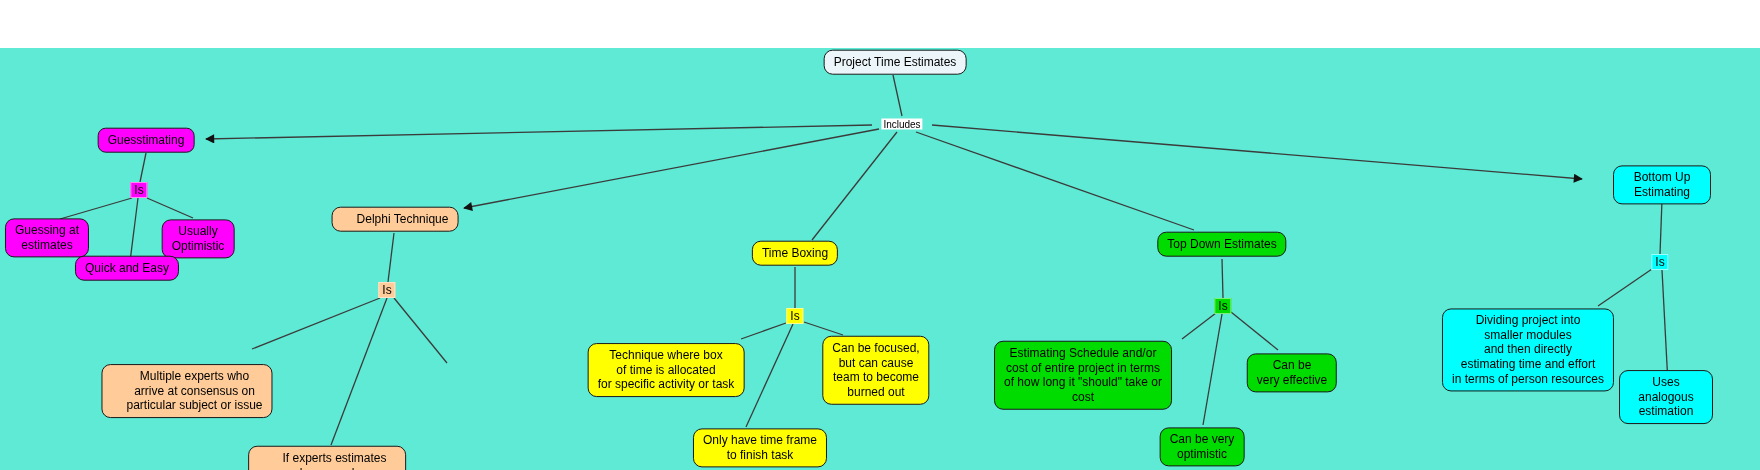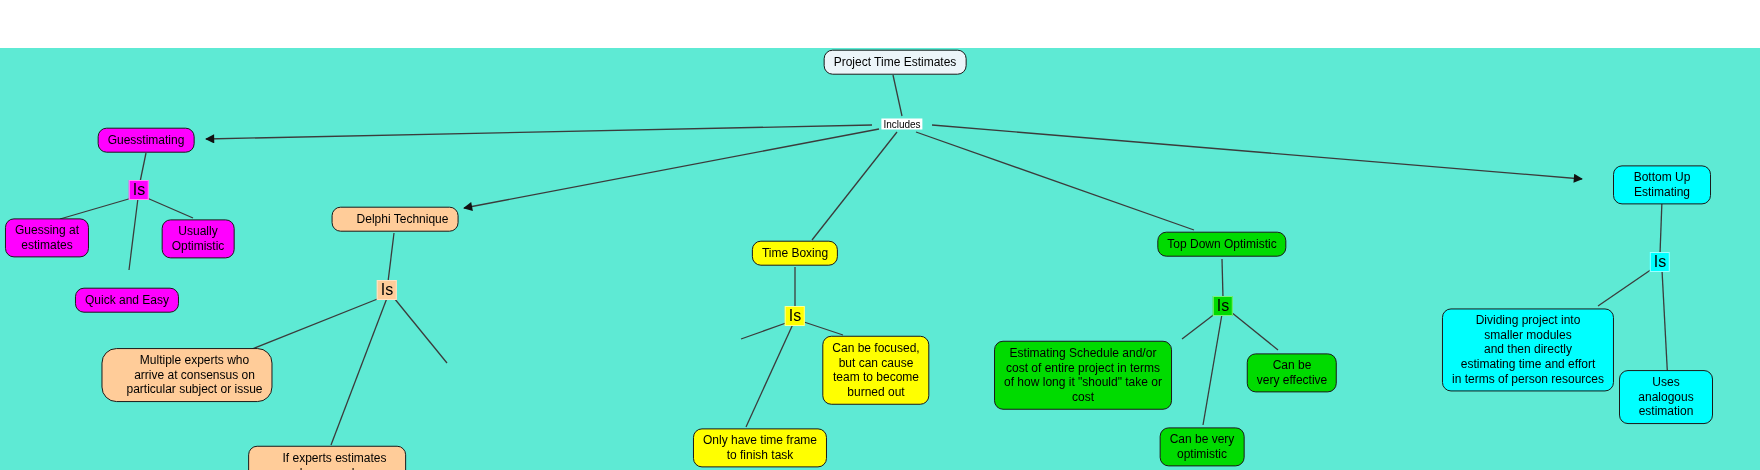--- a/index.html
+++ b/index.html
@@ -31,21 +31,21 @@
     transform: translate(-50%, -50%);
     font-size: 10px;
     color: #000;
     background: #fff;
     padding: 0 2px;
     z-index: 3;
   }
   .is-label {
     position: absolute;
     transform: translate(-50%, -50%);
-    font-size: 16px;
+    font-size: 12px;
     color: #000;
     padding: 0 3px;
     z-index: 3;
   }
   .c-root    { background:#ECF5F9; }
   .c-magenta { background:#FF00FF; }
   .c-tan     { background:#FFCC99;padding-left:24px; }
   .c-yellow  { background:#FFFF00; }
   .c-green   { background:#00DB00; }
   .c-cyan    { background:#00FFFF; }
@@ -97,48 +97,51 @@
       <line x1="1662" y1="152" x2="1660" y2="206"></line>
       <line x1="1652" y1="221" x2="1598" y2="258"></line>
       <line x1="1662" y1="222" x2="1668" y2="336"></line>
     </g>
   </svg>
 
   <div class="node c-root" style="left:895px; top:14px;">Project Time Estimates</div>
 
   <span class="link-label" style="left:902px; top:76px;">Includes</span>
 
-  <div class="node c-magenta" style="left:146px; top:92px;">Guesstimating</div>
+  <div class="node c-magenta" style="left:146px; top:92px;border-radius:8px;">Guesstimating</div>
   <span class="is-label is-magenta" style="left:139px; top:142px;">Is</span>
   <div class="node c-magenta" style="left:47px; top:190px;">Guessing at
 estimates</div>
   <div class="node c-magenta" style="left:198px; top:191px;">Usually
 Optimistic</div>
-  <div class="node c-magenta" style="left:127px; top:252px;">Quick and Easy</div>
+  <div class="node c-magenta" style="left:127px; top:220px;">Quick and Easy</div>
 
   <div class="node c-tan" style="left:395px; top:171px;">Delphi Technique</div>
   <span class="is-label is-tan" style="left:387px; top:242px;">Is</span>
-  <div class="node c-tan" style="left:187px; top:327px;border-radius:15px;">Multiple experts who
+  <div class="node c-tan" style="left:187px; top:343px;">Multiple experts who
 arrive at consensus on
 particular subject or issue</div>
   <div class="node c-tan" style="left:327px; top:432px;">If experts estimates
 are close, numbers are
 averaged and used as
 estimate</div>
 
   <div class="node c-yellow" style="left:795px; top:205px;">Time Boxing</div>
   <span class="is-label is-yellow" style="left:795px; top:268px;">Is</span>
+  <div class="node c-yellow" style="left:666px; top:322px;">Technique where box
+of time is allocated
+for specific activity or task</div>
   <div class="node c-yellow" style="left:876px; top:322px;">Can be focused,
 but can cause
 team to become
 burned out</div>
   <div class="node c-yellow" style="left:760px; top:400px;">Only have time frame
 to finish task</div>
 
-  <div class="node c-green" style="left:1222px; top:196px;">Top Down Optimistic</div>
+  <div class="node c-green" style="left:1222px; top:196px;">Top Down Estimates</div>
   <span class="is-label is-green" style="left:1223px; top:258px;">Is</span>
   <div class="node c-green" style="left:1083px; top:327px;">Estimating Schedule and/or
 cost of entire project in terms
 of how long it "should" take or
 cost</div>
   <div class="node c-green" style="left:1292px; top:325px;">Can be
 very effective</div>
   <div class="node c-green" style="left:1202px; top:399px;">Can be very
 optimistic</div>
 

